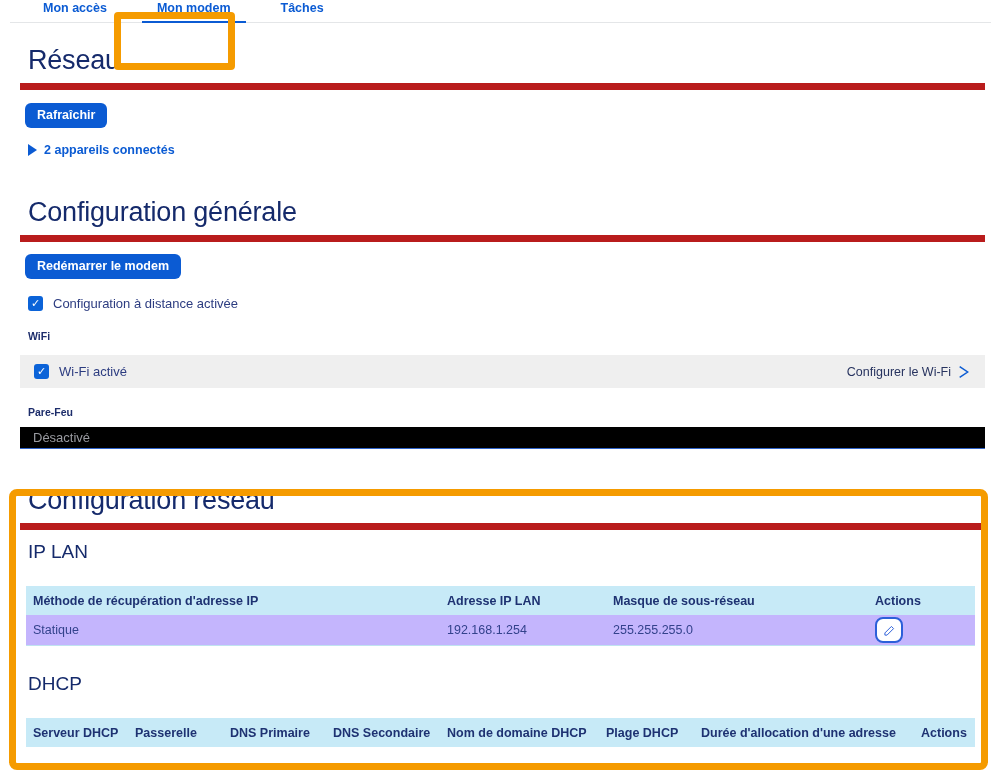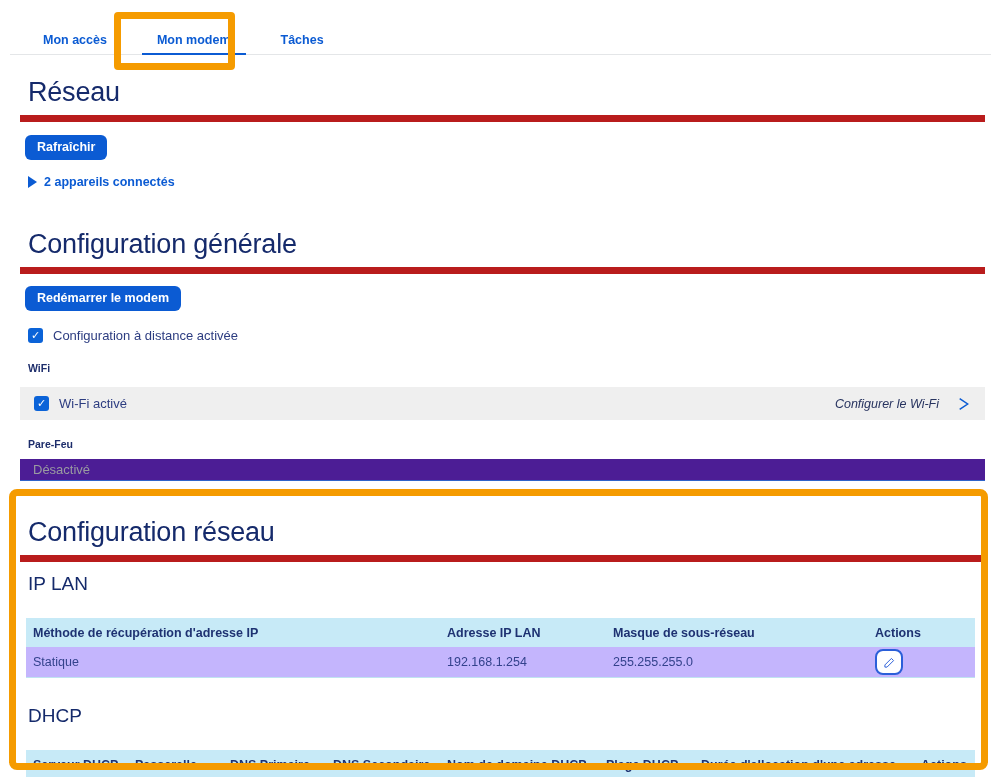--- a/index.html
+++ b/index.html
@@ -5,21 +5,21 @@
   * { margin:0; padding:0; box-sizing:border-box; }
   html,body { background:#ffffff; }
   body {
     width:1001px; height:777px; position:relative; overflow:hidden;
     font-family:"Liberation Sans","DejaVu Sans",sans-serif;
     color:#1d2d6b;
   }
   .page { position:relative; width:1001px; height:777px; }
 
   
-  .tabs-row { padding-top:32px; margin:0 10px; border-bottom:1px solid #e4e6e8; display:flex; }
+  .tabs-row { margin:0 10px; border-bottom:1px solid #e4e6e8; display:flex; }
   .tab { font-size:12.5px; font-weight:bold; color:#0b5bd3; padding:0 15px 6px 15px; margin-right:20px; cursor:pointer; position:relative; top:1px; }
   .tab:first-child { margin-left:18px; }
   .tab.active { border-bottom:2px solid #0b5bd3; }
 
   .content { margin:0 16px 0 28px; }
 
   h1.section-title { font-size:27px; font-weight:500; color:#152a6b; letter-spacing:-0.2px;
     border-bottom:7px solid #b91c1c; padding-bottom:7px; margin-left:-8px; padding-left:8px; }
   #t-reseau { margin-top:22px; }
   #t-general { margin-top:40px; }
@@ -34,24 +34,24 @@
   .tri { width:0; height:0; border-left:9px solid #0b5bd3; border-top:6px solid transparent; border-bottom:6px solid transparent; }
 
   .small-label { margin-top:26px; font-size:10.5px; font-weight:bold; color:#1d2d6b; }
   .chk-row { margin-top:17px; display:flex; align-items:center; gap:10px; font-size:13px; color:#2c3c80; }
   .chk { width:15px; height:15px; background:#0b63d8; border-radius:3px; color:#fff; font-size:11px; line-height:15px; text-align:center; font-weight:bold; flex:0 0 auto; cursor:pointer; }
 
   .wifi-label { margin-top:19px; }
   .wifi-bar { margin-top:13px; margin-left:-8px; height:33px; background:#efefef;
     display:flex; align-items:center; justify-content:space-between; padding:0 14px; }
   .wifi-left { display:flex; align-items:center; gap:10px; font-size:13px; color:#2c3c80; }
-  .wifi-link { display:flex; align-items:center; gap:16px; font-size:12.5px; color:#27335f; cursor:pointer;font-style:italic; }
+  .wifi-link { display:flex; align-items:center; gap:4px; font-size:12.5px; color:#27335f; cursor:pointer; }
 
   .firewall-label { margin-top:18px; }
-  .fw-input { margin-top:9px; margin-left:-8px; height:22px; background:#4c1d95; border:none;
+  .fw-input { margin-top:9px; margin-left:-8px; height:22px; background:#000000; border:none;
     border-bottom:1px solid #2f63c9; width:965px; font-size:13px; color:#9a9ba1; padding:0 13px;
     font-family:"Liberation Sans","DejaVu Sans",sans-serif; }
 
   h2.sub-title { font-size:19px; font-weight:500; color:#152a6b; }
   #t-iplan { margin-top:11px; }
   #t-dhcp { margin-top:27px; }
 
   table.data { border-collapse:collapse; table-layout:fixed; width:949px; margin-left:-2px; margin-top:23px; }
   table.data th { background:#c7eaf7; text-align:left; font-size:12.5px; font-weight:bold; color:#1e3272;
     height:29px; padding:0 4px 0 7px; }

